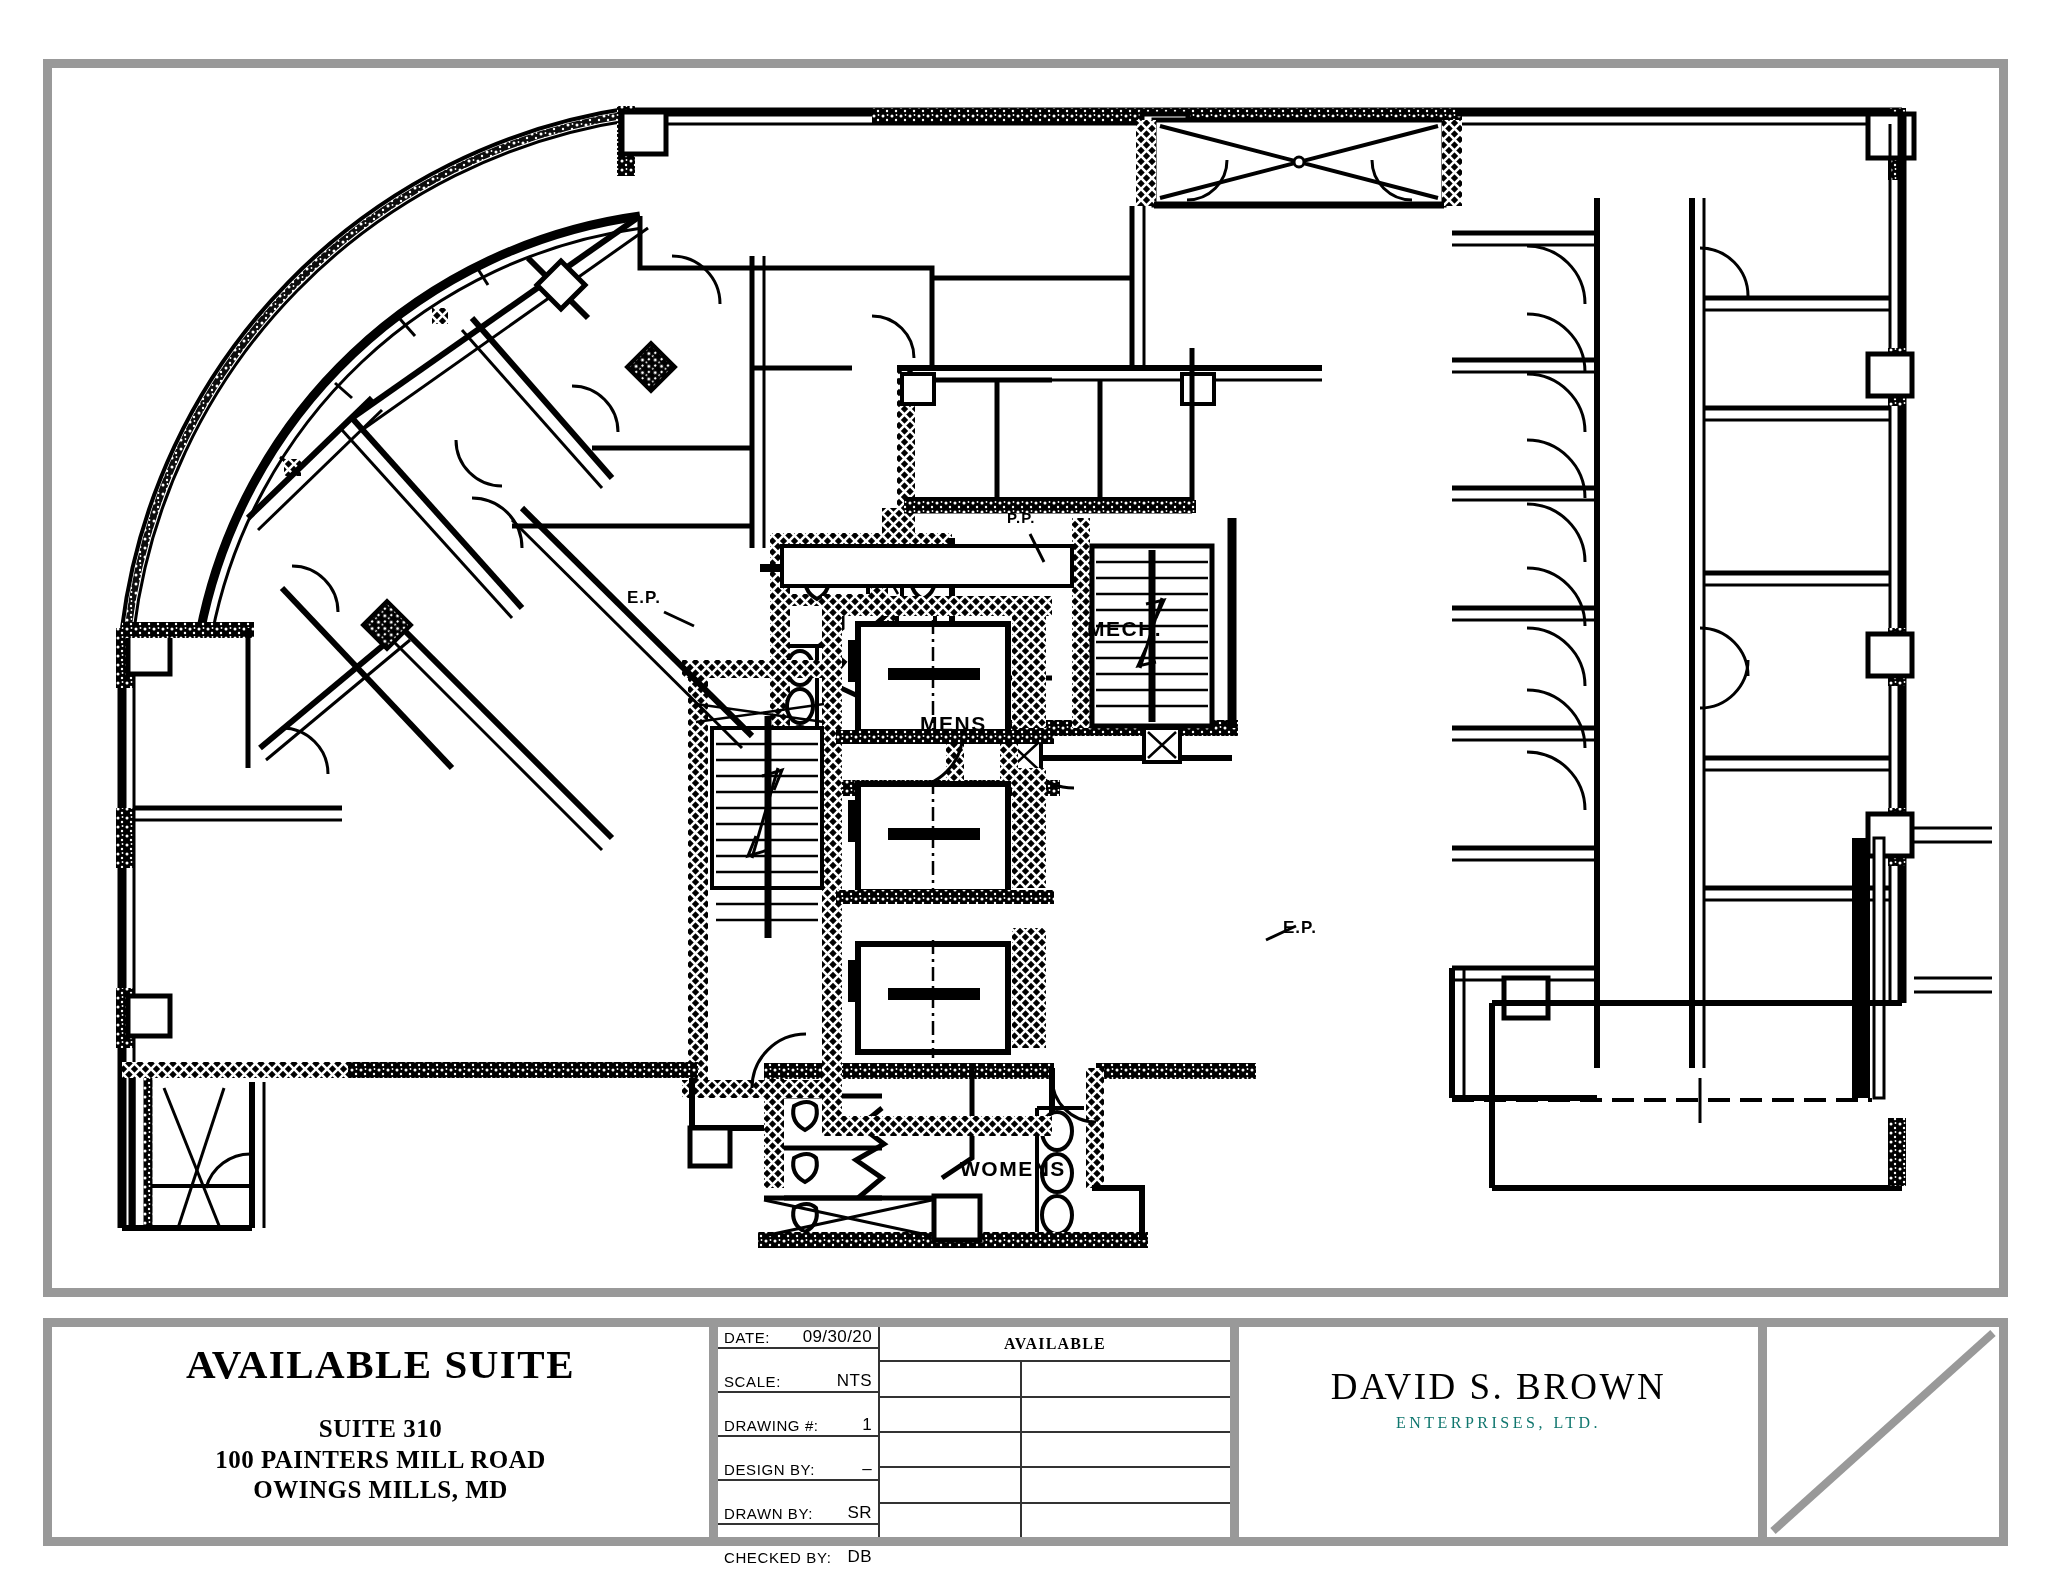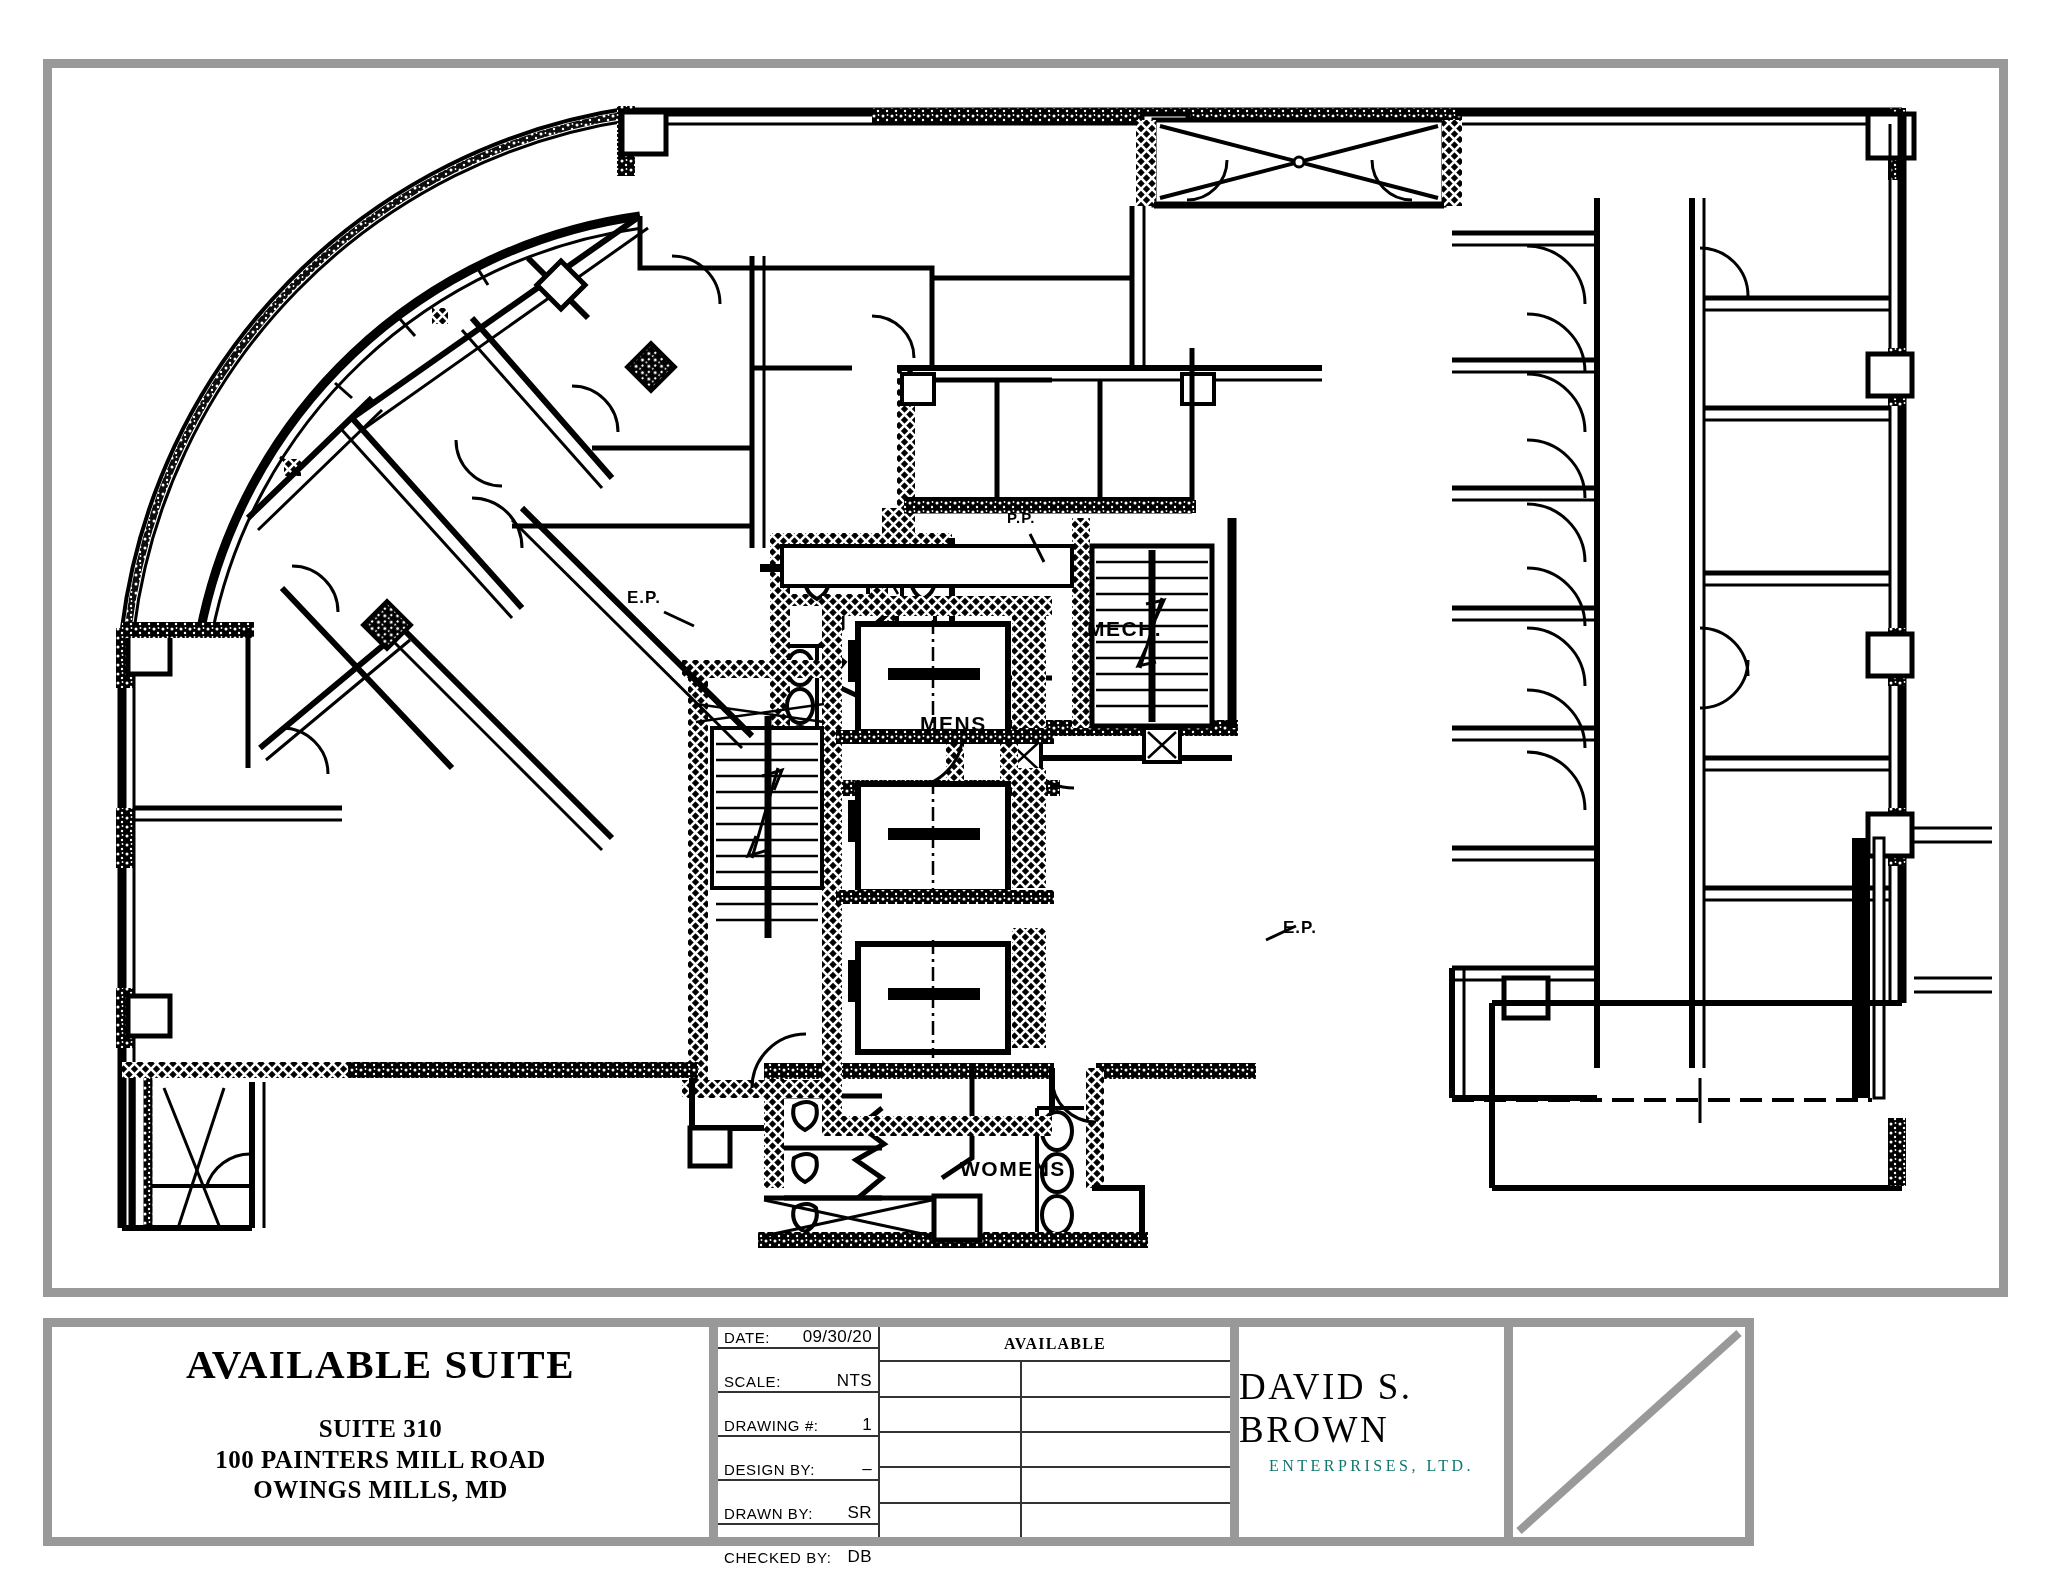--- a/index.html
+++ b/index.html
@@ -10,21 +10,21 @@
   
   .plan-frame{
     position:absolute;left:43px;top:59px;width:1965px;height:1238px;
     border:9px solid #999;background:#fff;box-sizing:border-box;
   }
   .plan-inner{position:absolute;left:0;top:0;right:0;bottom:0;overflow:hidden;}
   .plan-svg{position:absolute;left:0;top:0;}
 
   
   .title-block{
-    position:absolute;left:43px;top:1318px;width:1711px;height:228px;
+    position:absolute;left:43px;top:1318px;width:1965px;height:228px;
     border:9px solid #999;box-sizing:border-box;background:#fff;
     display:flex;
   }
   .tb-cell{position:relative;box-sizing:border-box;background:#fff;}
   .tb-div{width:9px;background:#999;flex:0 0 9px;}
 
   .tb-left{flex:0 0 657px;display:flex;flex-direction:column;align-items:center;
            justify-content:flex-start;padding-top:16px;}
   .tb-title{font-family:"Liberation Serif",serif;font-weight:bold;font-size:41px;
             letter-spacing:1.5px;color:#000;line-height:1.05;}

